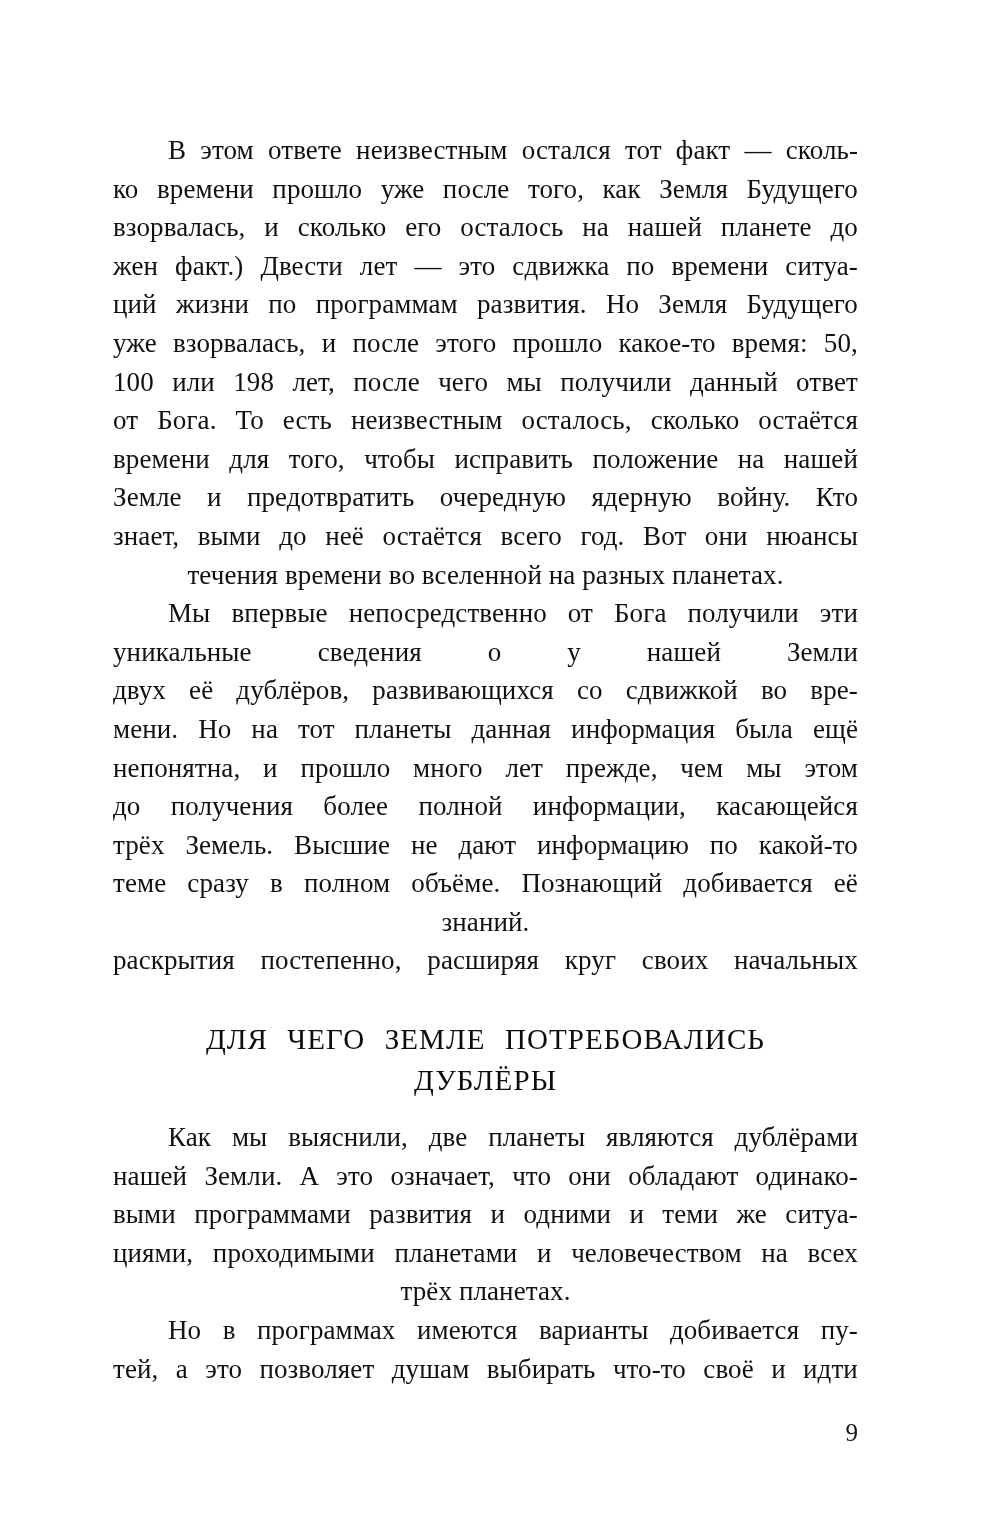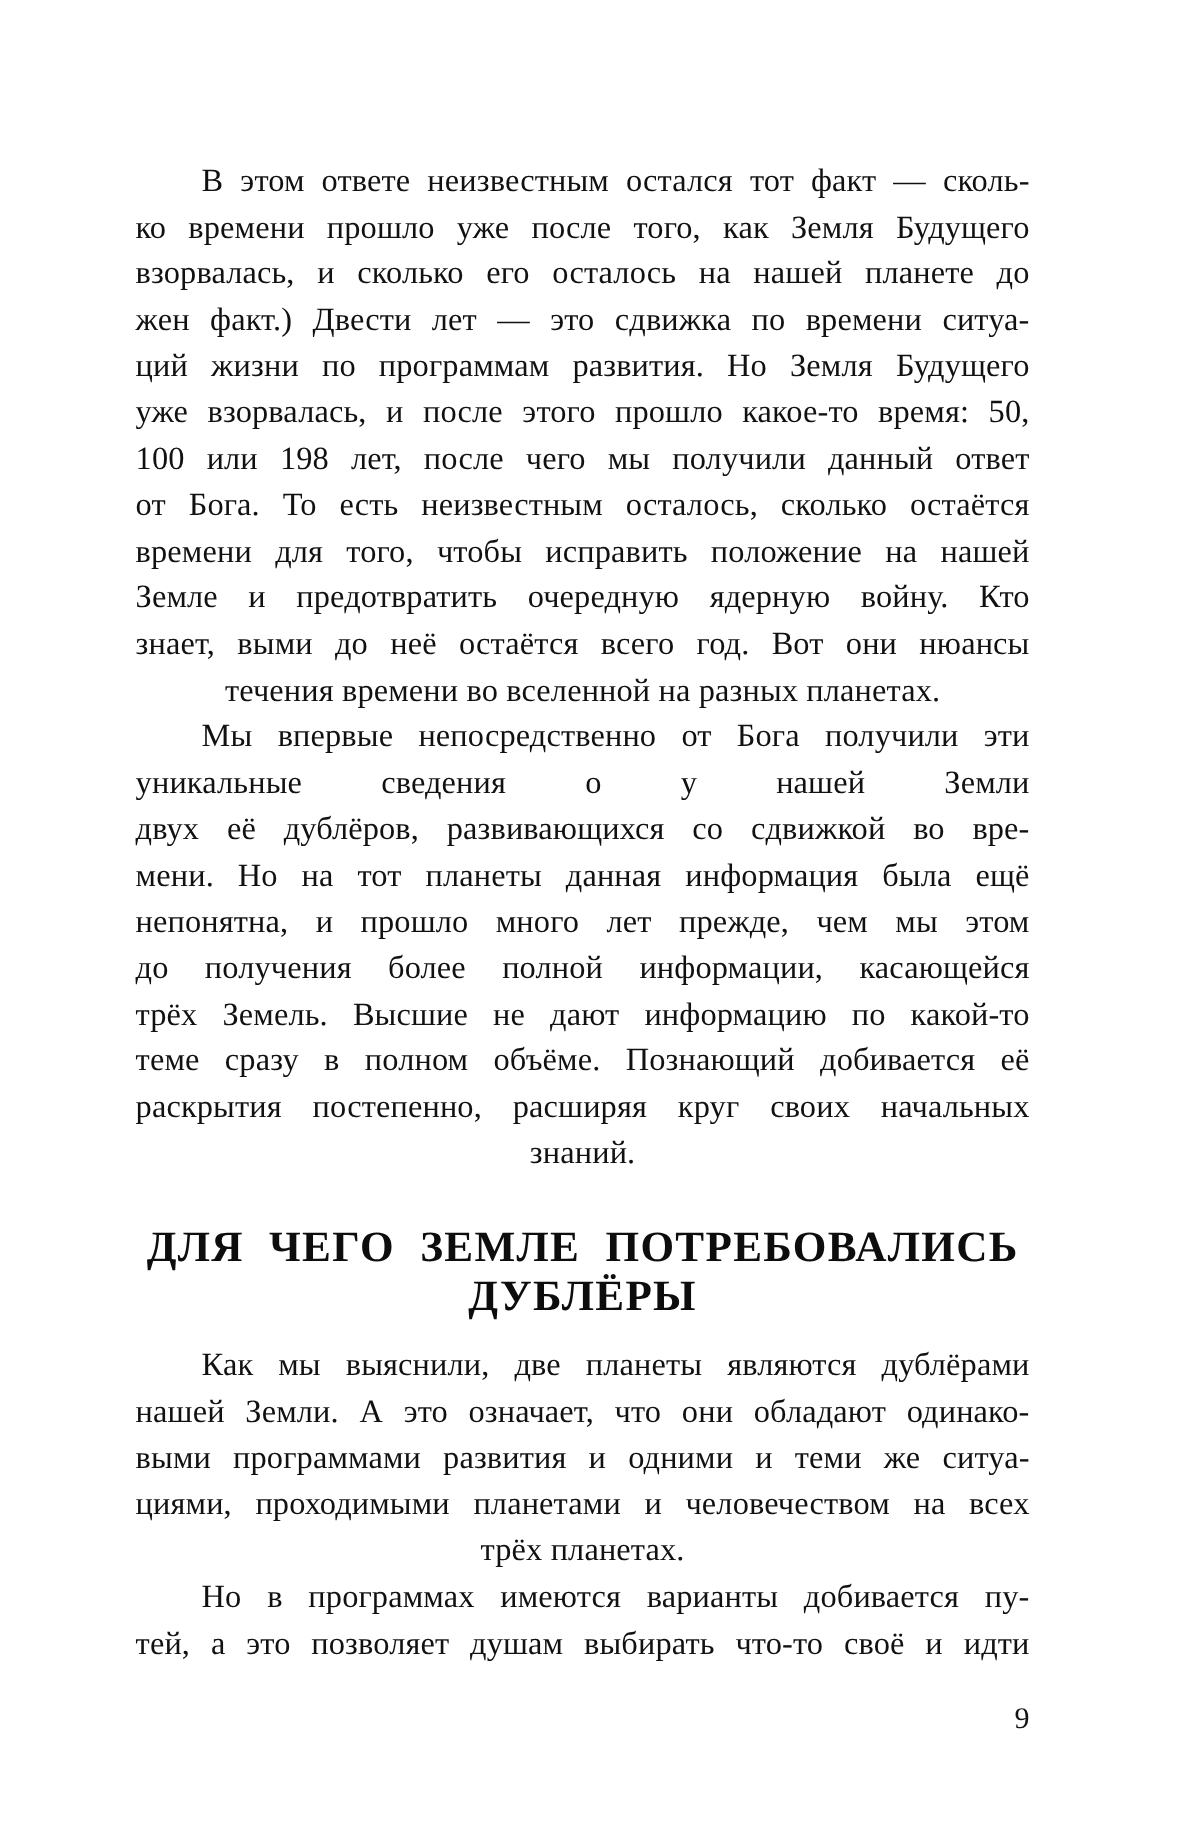--- a/index.html
+++ b/index.html
@@ -68,23 +68,23 @@
 
   .heading {
     position: absolute;
     left: 113px;
     top: 999px;
     width: 745px;
     text-align: center;
   }
   .heading-line {
     display: block;
-    font-size: 36px;
+    font-size: 29px;
     line-height: 41px;
-    font-weight: bold;
+    font-weight: normal;
     letter-spacing: 1.1px;
     word-spacing: 11px;
     color: #0d0d0d;
     white-space: pre;
   }
 
   .page-number {
     position: absolute;
     left: 0;
     top: 1418px;
@@ -119,22 +119,22 @@
 
     <div class="para">
       <span class="line justify indent"><span class="w">Мы</span><span class="w">впервые</span><span class="w">непосредственно</span><span class="w">от</span><span class="w">Бога</span><span class="w">получили</span><span class="w">эти</span></span>
       <span class="line justify"><span class="w">уникальные</span><span class="w">сведения</span><span class="w">о</span><span class="w">у</span><span class="w">нашей</span><span class="w">Земли</span></span>
       <span class="line justify"><span class="w">двух</span><span class="w">её</span><span class="w">дублёров,</span><span class="w">развивающихся</span><span class="w">со</span><span class="w">сдвижкой</span><span class="w">во</span><span class="w">вре-</span></span>
       <span class="line justify"><span class="w">мени.</span><span class="w">Но</span><span class="w">на</span><span class="w">тот</span><span class="w">планеты</span><span class="w">данная</span><span class="w">информация</span><span class="w">была</span><span class="w">ещё</span></span>
       <span class="line justify"><span class="w">непонятна,</span><span class="w">и</span><span class="w">прошло</span><span class="w">много</span><span class="w">лет</span><span class="w">прежде,</span><span class="w">чем</span><span class="w">мы</span><span class="w">этом</span></span>
       <span class="line justify"><span class="w">до</span><span class="w">получения</span><span class="w">более</span><span class="w">полной</span><span class="w">информации,</span><span class="w">касающейся</span></span>
       <span class="line justify"><span class="w">трёх</span><span class="w">Земель.</span><span class="w">Высшие</span><span class="w">не</span><span class="w">дают</span><span class="w">информацию</span><span class="w">по</span><span class="w">какой-то</span></span>
       <span class="line justify"><span class="w">теме</span><span class="w">сразу</span><span class="w">в</span><span class="w">полном</span><span class="w">объёме.</span><span class="w">Познающий</span><span class="w">добивается</span><span class="w">её</span></span>
+      <span class="line last">знаний.</span>
       <span class="line justify"><span class="w">раскрытия</span><span class="w">постепенно,</span><span class="w">расширяя</span><span class="w">круг</span><span class="w">своих</span><span class="w">начальных</span></span>
-      <span class="line last">знаний.</span>
     </div>
   </div>
 
   <h2 class="heading">
     <span class="heading-line">ДЛЯ ЧЕГО ЗЕМЛЕ ПОТРЕБОВАЛИСЬ</span>
     <span class="heading-line">ДУБЛЁРЫ</span>
   </h2>
 
   <div class="text-column" style="top:1118px;">
     <div class="para">

